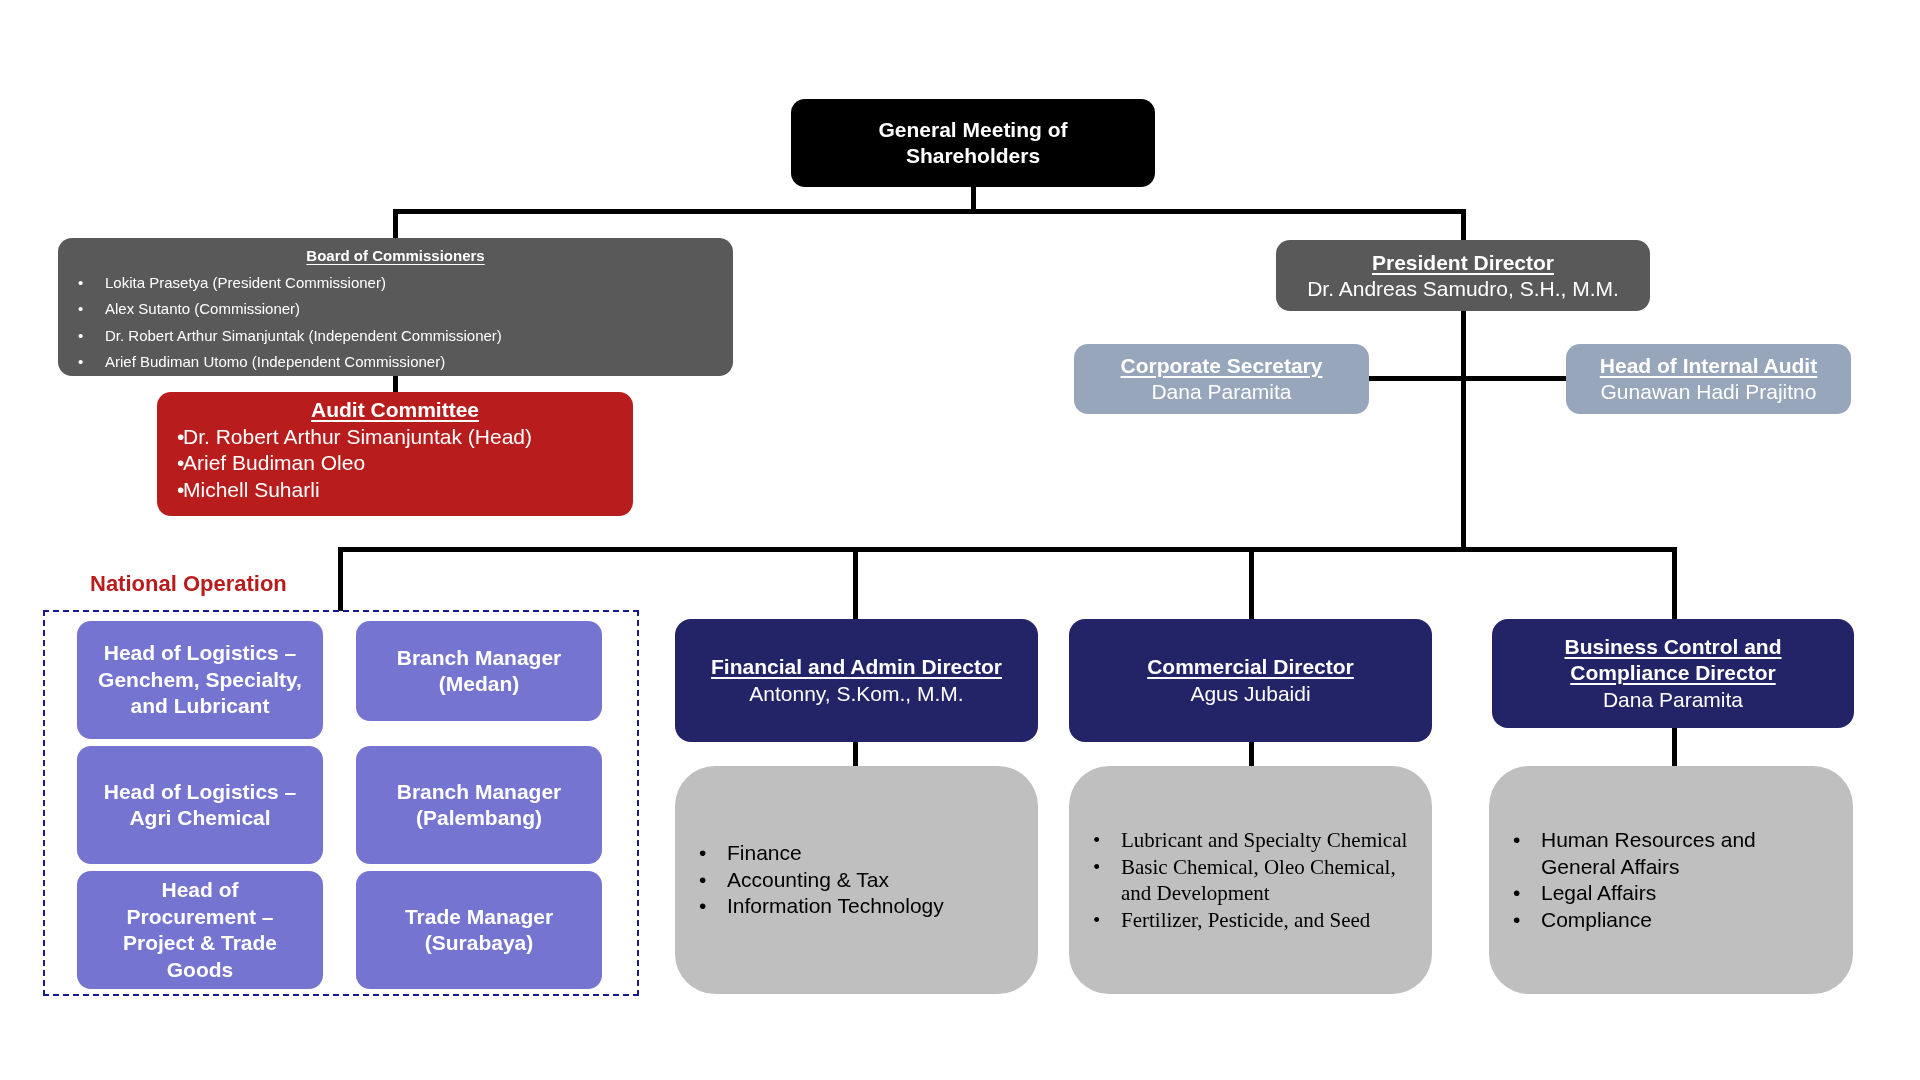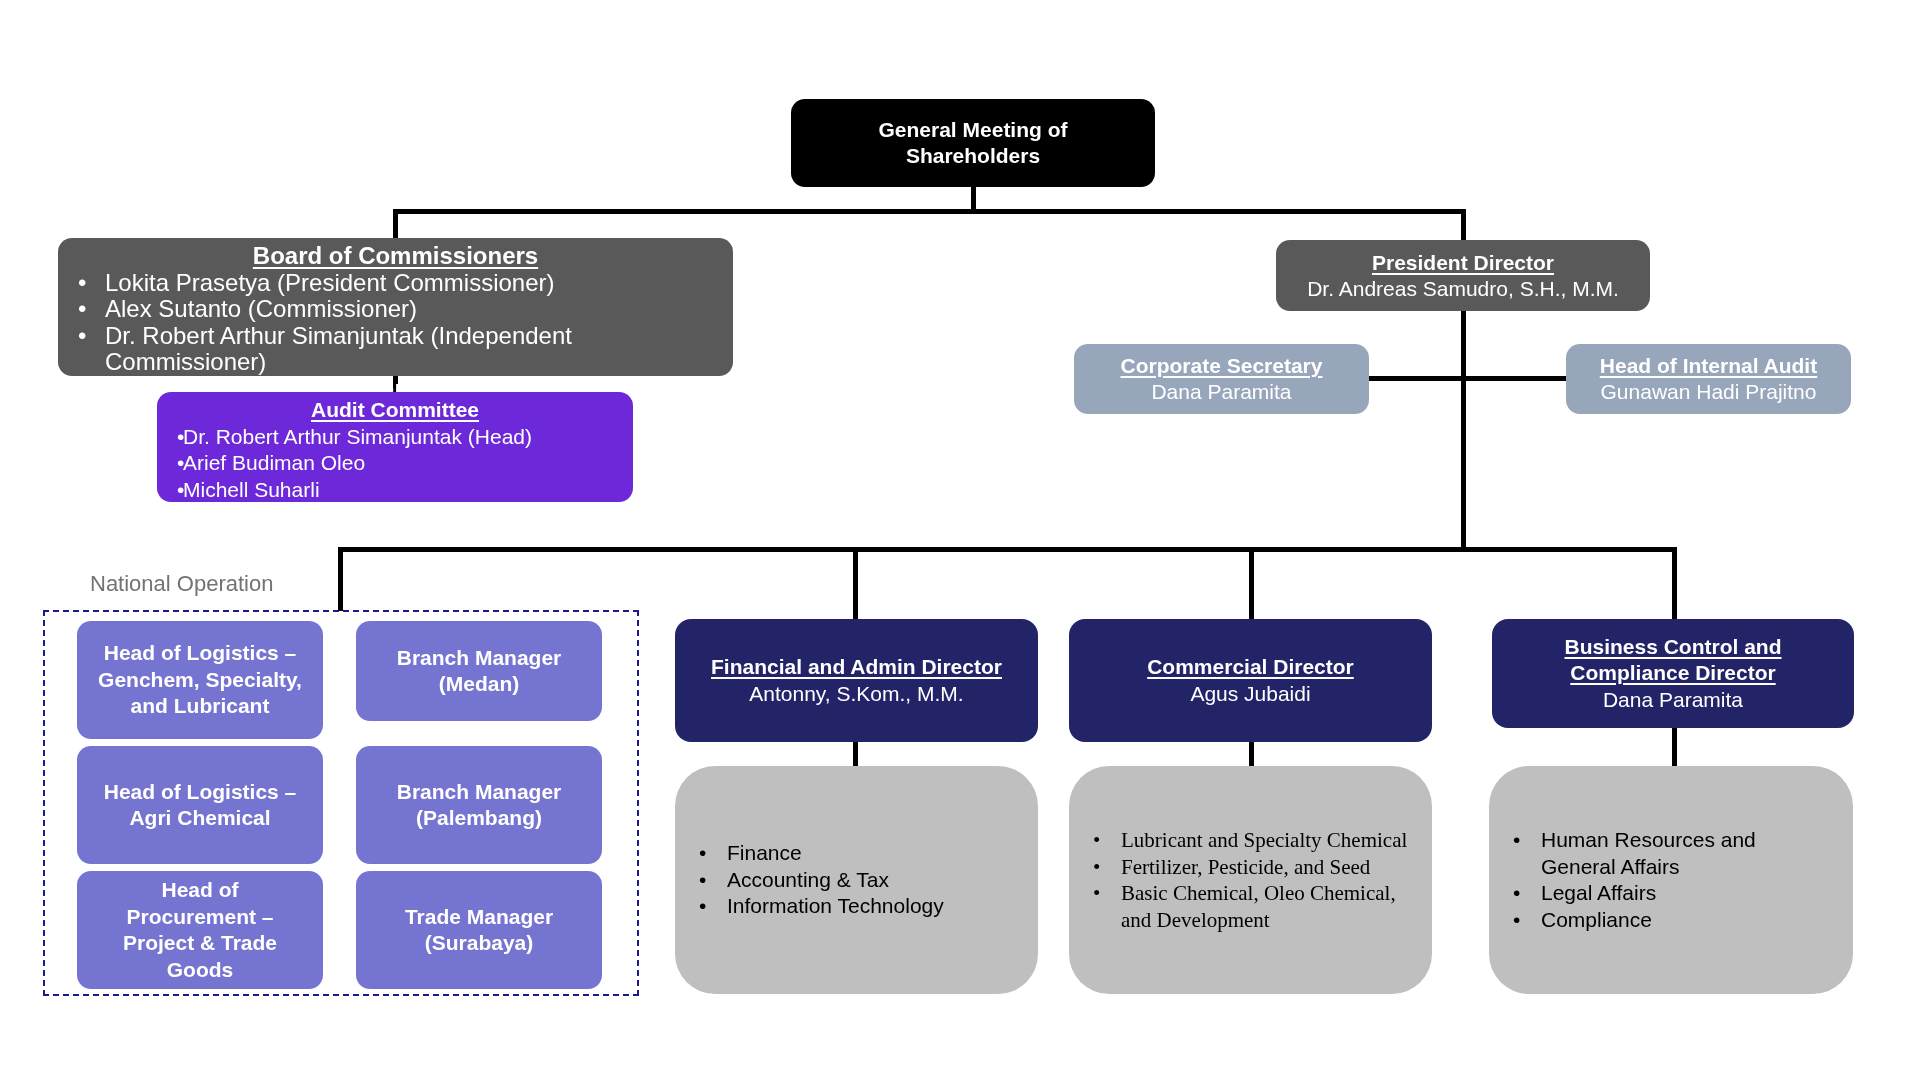--- a/index.html
+++ b/index.html
@@ -8,34 +8,34 @@
   .box { position:absolute; box-sizing:border-box; border-radius:14px; color:#fff; text-align:center; }
   .line { position:absolute; background:#000; }
   .title { font-weight:bold; text-decoration:underline; text-underline-offset:3px; }
   ul.bl { margin:0; padding:0; list-style:none; text-align:left; }
   ul.bl li { position:relative; padding-left:47px; }
   ul.bl li::before { content:"•"; position:absolute; left:20px; }
 
   #gms { left:791px; top:99px; width:364px; height:88px; background:#000; border-radius:14px;
          font-weight:bold; font-size:21px; line-height:26px; display:flex; align-items:center; justify-content:center; padding:0 60px; }
 
-  #boc { left:58px; top:238px; width:675px; height:138px; background:#595959; font-size:24px; line-height:26.5px; padding-top:5px; }
+  #boc { left:58px; top:238px; width:675px; height:138px; background:#595959; font-size:15px; line-height:26.5px; padding-top:5px; }
   #boc ul.bl li { padding-left:47px; }
-  #audit { left:157px; top:392px; width:476px; height:110px; background:#6d28d9; font-size:21px; line-height:26.5px; padding-top:5px; }
+  #audit { left:157px; top:392px; width:476px; height:124px; background:#b91c1c; font-size:21px; line-height:26.5px; padding-top:5px; }
   #audit ul.bl li { padding-left:26px; }
   #audit ul.bl li::before { left:20px; }
 
   #pd { left:1276px; top:240px; width:374px; height:71px; background:#595959; font-size:21px; line-height:26px;
         display:flex; flex-direction:column; justify-content:center; }
   #cs { left:1074px; top:344px; width:295px; height:70px; background:#98A6BC; font-size:21px; line-height:26px;
         display:flex; flex-direction:column; justify-content:center; }
   #ia { left:1566px; top:344px; width:285px; height:70px; background:#98A6BC; font-size:21px; line-height:26px;
         display:flex; flex-direction:column; justify-content:center; }
 
-  #natlabel { position:absolute; left:90px; top:571px; font-size:22px; font-weight:normal; color:#737373; }
+  #natlabel { position:absolute; left:90px; top:571px; font-size:22px; font-weight:bold; color:#b91c1c; }
   #natbox { position:absolute; left:43px; top:610px; width:596px; height:386px; box-sizing:border-box;
             border:2px dashed #1A1A8C; }
   .pbox { position:absolute; background:#7575D1; border-radius:14px; color:#fff; font-weight:bold;
           font-size:21px; line-height:26.5px; text-align:center; display:flex; align-items:center; justify-content:center;
           width:246px; box-sizing:border-box; padding:0 14px; }
 
   .dir { position:absolute; top:619px; height:123px; background:#232368; border-radius:16px; color:#fff;
          font-size:21px; line-height:26.5px; text-align:center; display:flex; flex-direction:column; justify-content:center; }
   .gbox { position:absolute; top:766px; height:228px; background:#BFBFBF; border-radius:40px; color:#000;
           font-size:21px; line-height:26.5px; display:flex; align-items:center; }
@@ -136,22 +136,22 @@
 <div class="gbox" style="left:675px;width:363px;">
   <ul class="bl">
     <li>Finance</li>
     <li>Accounting &amp; Tax</li>
     <li>Information Technology</li>
   </ul>
 </div>
 <div class="gbox" style="left:1069px;width:363px;padding-right:10px;box-sizing:border-box;font-family:Liberation Serif, serif;">
   <ul class="bl">
     <li>Lubricant and Specialty Chemical</li>
+    <li>Basic Chemical, Oleo Chemical, and Development</li>
     <li>Fertilizer, Pesticide, and Seed</li>
-    <li>Basic Chemical, Oleo Chemical, and Development</li>
   </ul>
 </div>
 <div class="gbox" style="left:1489px;width:364px;padding-right:70px;box-sizing:border-box;">
   <ul class="bl">
     <li>Human Resources and General Affairs</li>
     <li>Legal Affairs</li>
     <li>Compliance</li>
   </ul>
 </div>
 

